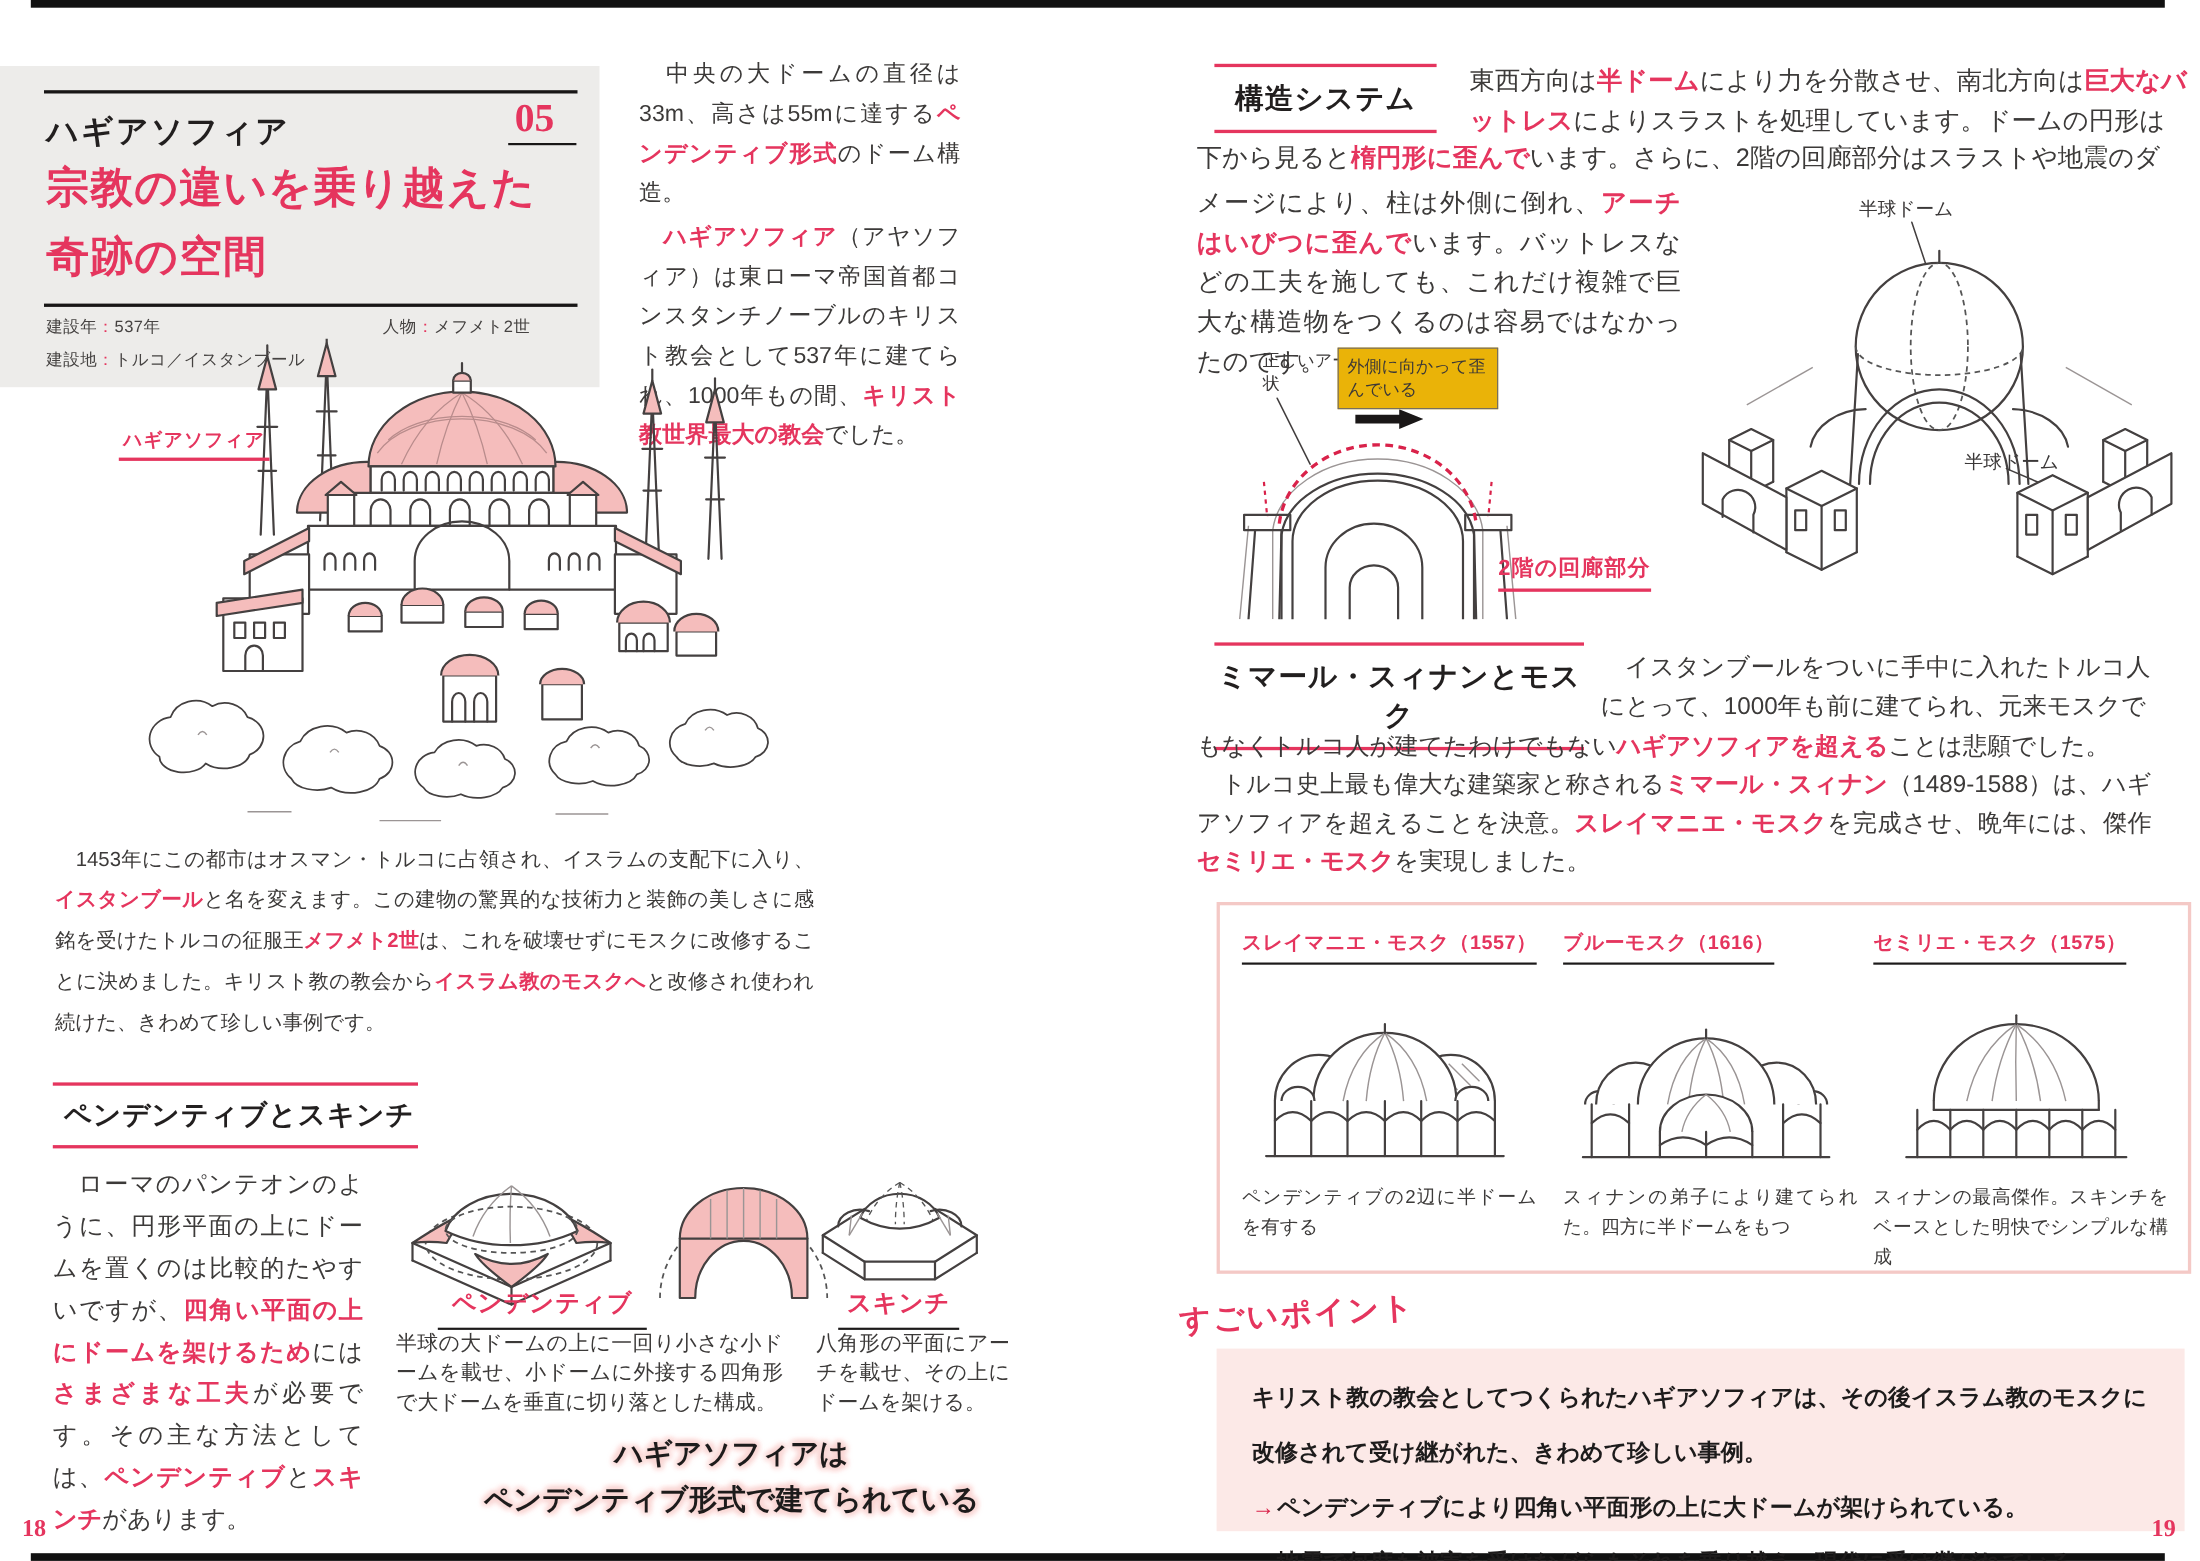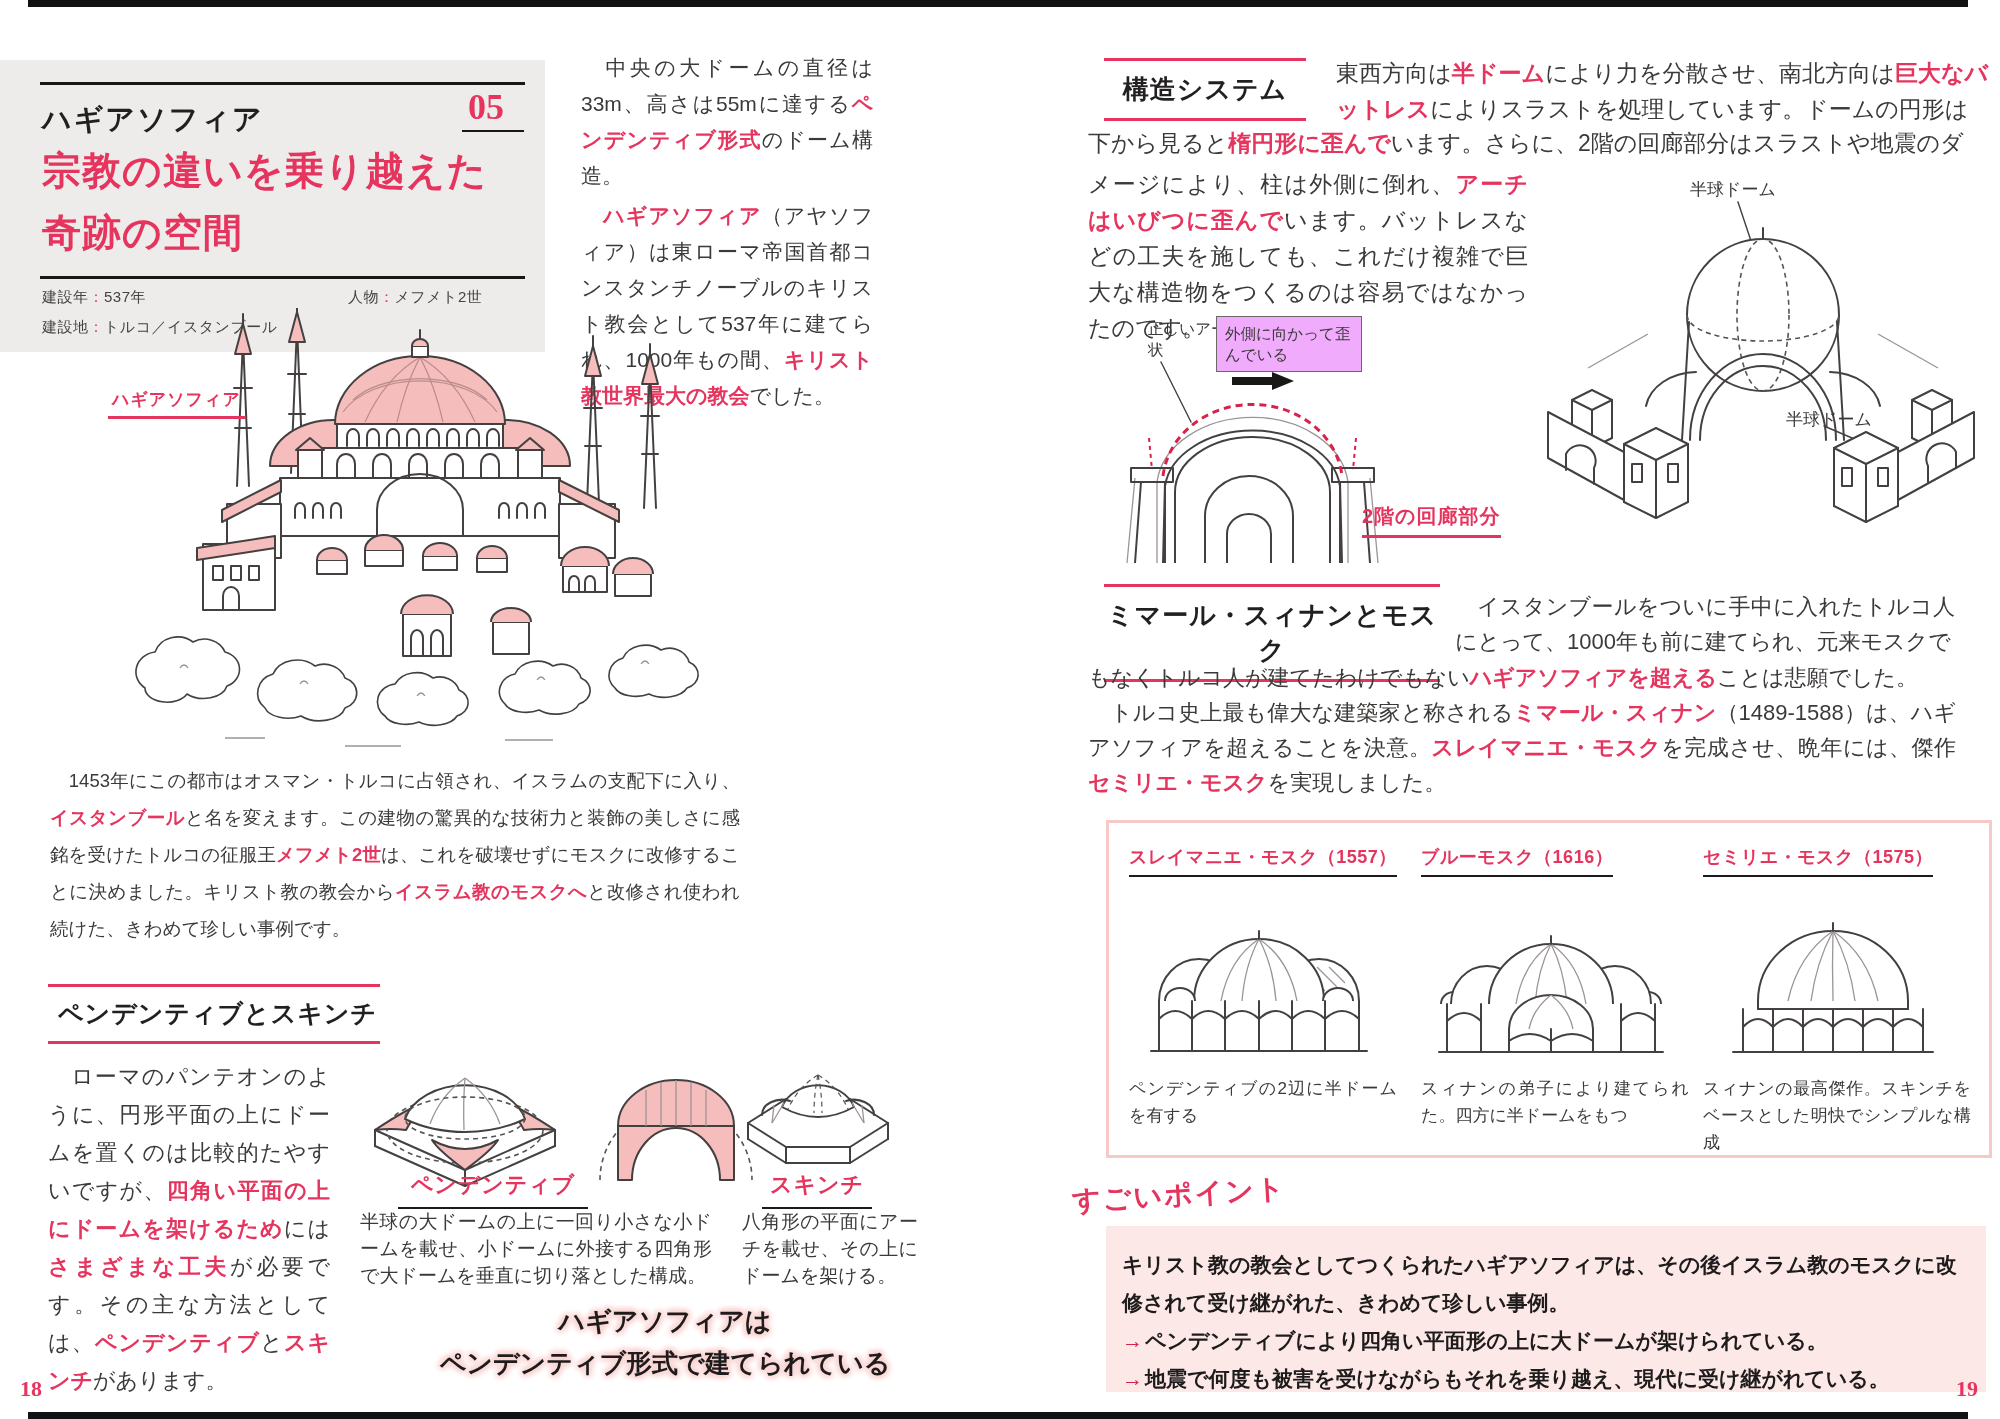--- a/index.html
+++ b/index.html
@@ -53,37 +53,37 @@
   .pagenum{position:absolute;top:1376px;font-family:"Liberation Serif",serif;font-weight:700;
            font-size:22px;color:var(--accent);}
   
   .rule-head{position:absolute;border-top:3.5px solid var(--accent);border-bottom:3.5px solid var(--accent);
              font-weight:700;color:var(--ink);text-align:center;letter-spacing:1px;}
   .struct-head{left:1104px;top:58px;width:202px;padding:11px 0;font-size:26px;}
   .struct-a{position:absolute;left:1336px;top:55px;width:652px;font-size:23px;line-height:36px;}
   .struct-b{position:absolute;left:1088px;top:125px;width:884px;font-size:23px;line-height:36px;white-space:nowrap;}
   .struct-c{position:absolute;left:1088px;top:166px;width:440px;font-size:23px;line-height:36px;}
   .small-label{position:absolute;font-size:15.5px;line-height:21px;color:#3b3838;}
-  .boxed-label{position:absolute;left:1216px;top:316px;width:128px;border:1.5px solid #6b6868;background:#f0abfc;
+  .boxed-label{position:absolute;left:1216px;top:316px;width:128px;border:1.5px solid #6b6868;background:#eab308;
                padding:6px 8px;font-size:15.5px;line-height:21px;color:#3b3838;}
   .gallery-label{position:absolute;left:1362px;top:503px;font-size:20px;font-weight:700;color:var(--accent);
                  border-bottom:3px solid var(--accent);padding-bottom:5px;letter-spacing:1px;}
   .iso-label{position:absolute;font-size:17px;color:#3b3838;}
   .sinan-head{left:1104px;top:584px;width:336px;padding:11px 0;font-size:26px;}
   .sinan-a{position:absolute;left:1455px;top:589px;width:500px;font-size:22px;line-height:35px;text-indent:1em;}
   .sinan-b{position:absolute;left:1088px;top:660px;width:868px;font-size:22px;line-height:35px;}
   .mosquebox{position:absolute;left:1106px;top:820px;width:880px;height:332px;border:3px solid var(--pinkborder);background:#fff;}
   .mcol{position:absolute;top:0;width:268px;height:100%;}
   .mtitle{position:absolute;top:22px;left:0;font-size:18px;font-weight:700;color:var(--accent);
           border-bottom:2.5px solid #1c1a1a;padding-bottom:6px;letter-spacing:0.5px;white-space:nowrap;}
   .mcap{position:absolute;top:252px;left:0;width:100%;font-size:17px;line-height:27px;color:var(--body);text-align:justify;}
   .points-title{position:absolute;left:1072px;top:1176px;font-size:28px;font-weight:700;color:var(--accent);
                 transform:rotate(-3.5deg);letter-spacing:2px;}
   .pointsbox{position:absolute;left:1106px;top:1226px;width:880px;height:166px;background:var(--pinkbg);
-             padding:20px 16px;box-sizing:border-box;font-size:21px;line-height:38px;font-weight:700;color:#1d1b1b;}
+             padding:20px 32px;box-sizing:border-box;font-size:21px;line-height:50px;font-weight:700;color:#1d1b1b;}
   .pointsbox .row{display:flex;}
   .pointsbox .arr{color:var(--accent-deep);flex:0 0 auto;margin-right:2px;font-weight:700;}
   svg{display:block;}
   .sk{stroke:#444040;stroke-width:2;fill:none;stroke-linecap:round;stroke-linejoin:round;}
   .skf{stroke:#444040;stroke-width:2;fill:#ffffff;stroke-linejoin:round;}
   .pk{stroke:#444040;stroke-width:2;fill:var(--pink);stroke-linejoin:round;}
   .lt{stroke:#9b9595;stroke-width:1.3;fill:none;}
   .ltp{stroke:#b98c8c;stroke-width:1.2;fill:none;}
   .dash{stroke:#555;stroke-width:1.6;fill:none;stroke-dasharray:5 4;}
   .reddash{stroke:var(--accent-deep);stroke-width:3;fill:none;stroke-dasharray:7 5;}

